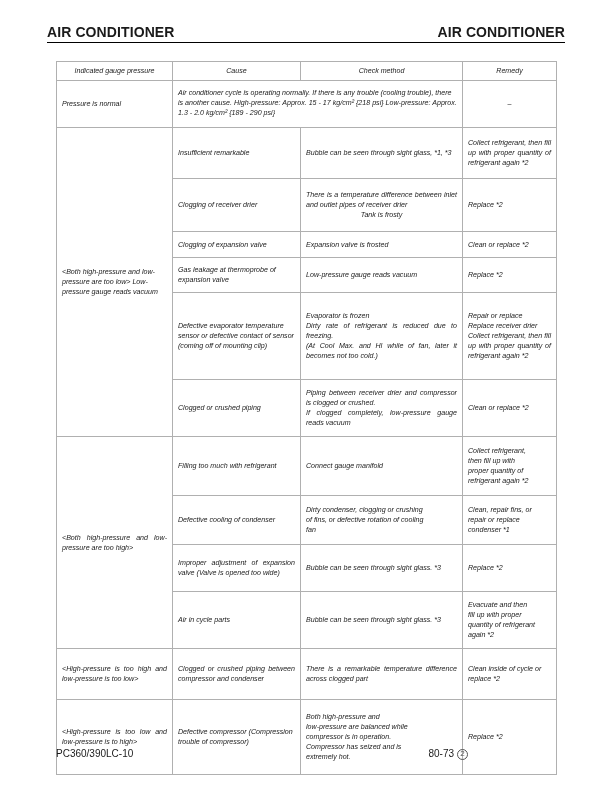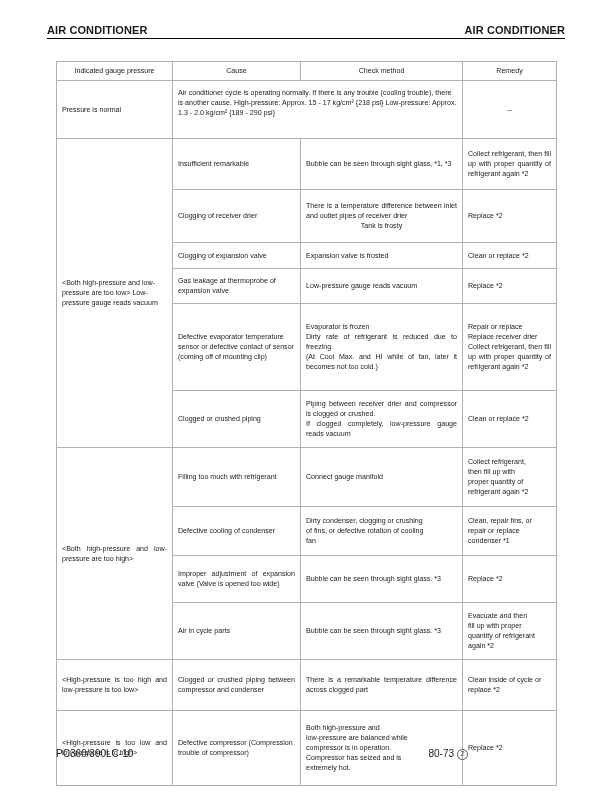--- a/index.html
+++ b/index.html
@@ -26,21 +26,21 @@
 
   
   .running-head {
     position: absolute;
     left: 47px;
     top: 24px;
     width: 518px;
     display: flex;
     justify-content: space-between;
     align-items: flex-end;
-    font-size: 11px;
+    font-size: 14px;
     font-weight: bold;
     letter-spacing: 0.1px;
     padding-bottom: 2px;
     border-bottom: 1.6px solid #000000;
   }
   .running-head .rh-left,
   .running-head .rh-right {
     white-space: nowrap;
   }
 
@@ -73,20 +73,21 @@
   }
   table.trouble thead th {
     text-align: center;
     padding-top: 4px;
     padding-bottom: 4px;
     white-space: nowrap;
   }
   
   table.trouble {
     border: 0.9px solid #a8a8a8;
+    font-style: italic;
   }
   td.ctr { text-align: center; }
   td.lft { text-align: left; }
   td.vmid { vertical-align: middle; }
 
   
   .jp {
     text-align: justify;
     text-align-last: left;
   }
@@ -143,21 +144,21 @@
           <th>Indicated gauge pressure</th>
           <th>Cause</th>
           <th>Check method</th>
           <th>Remedy</th>
         </tr>
       </thead>
       <tbody>
 
         <tr>
           <td class="lft vmid">Pressure is normal</td>
-          <td class="lft vmid" colspan="2" style="padding-top:7px;padding-bottom:20px;">
+          <td class="lft vmid" colspan="2" style="padding-top:7px;padding-bottom:9px;">
             <span class="lines">Air conditioner cycle is operating normally.</span>
             <span class="lines">If there is any trouble (cooling trouble), there is another cause.</span>
             <span class="lines">High-pressure: Approx. 15 - 17 kg/cm² {218 psi}</span>
             <span class="lines">Low-pressure: Approx. 1.3 - 2.0 kg/cm² {189 - 290 psi}</span>
           </td>
           <td class="ctr vmid">–</td>
         </tr>
 
         <tr>
           <td class="lft vmid" rowspan="6">

